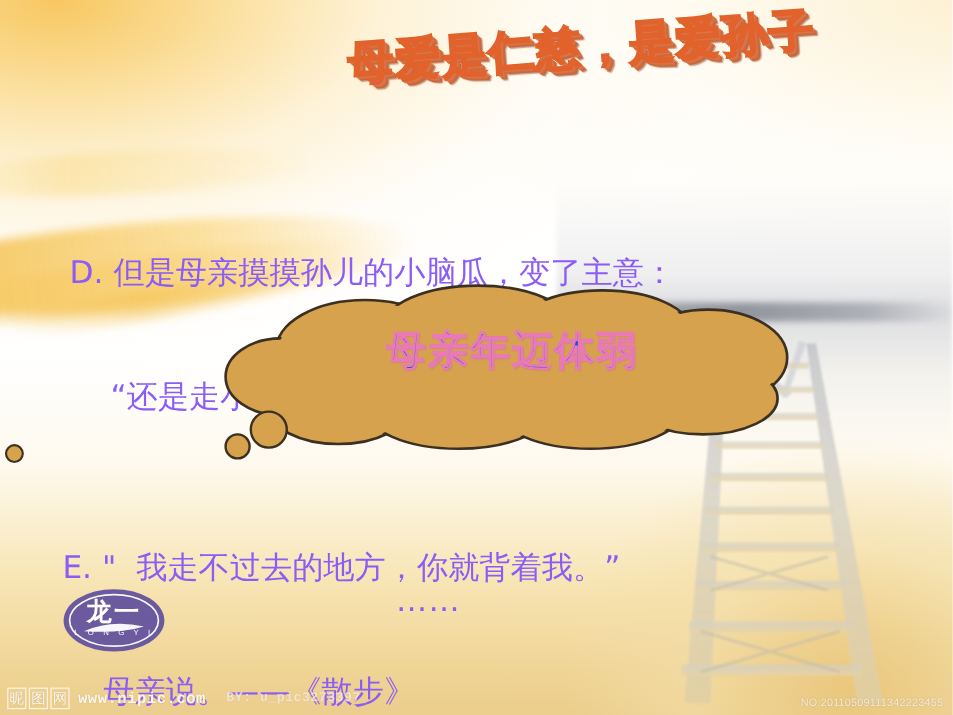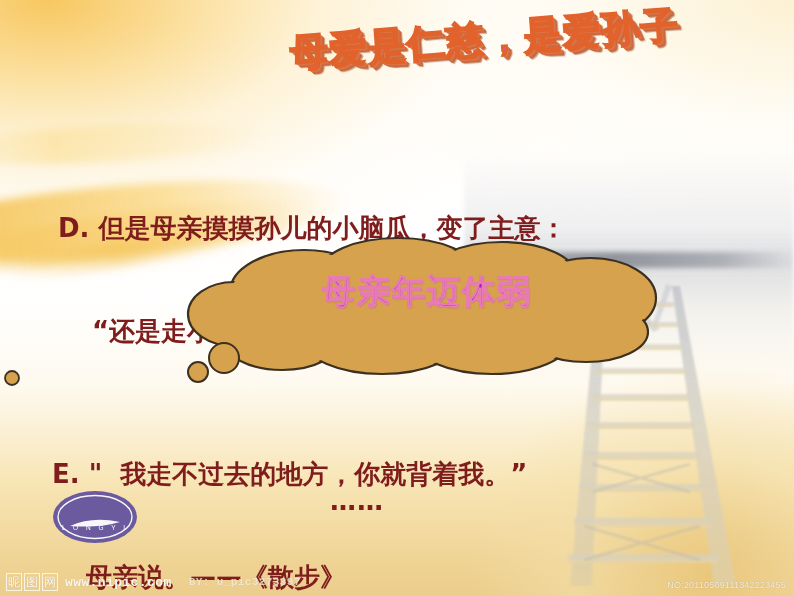--- a/index.html
+++ b/index.html
@@ -159,24 +159,23 @@
        2px 2px 0 #d8764a,
        3px 3px 0 #cf6b3f,
        4px 4px 0 #c9673c,
        5px 5px 1px rgba(150,80,45,0.55);
   }
 
   
   .body-text {
     position: absolute;
     font-family: "DejaVu Sans", "Liberation Sans", sans-serif;
-    color: #7f1d1d;
+    color: #8b5cf6;
     white-space: pre;
     line-height: 1.32;
-    font-weight: bold;
   }
   #quote-d {
     left: 58px;
     top: 142px;
     font-size: 26px;
   }
   #quote-d .line2 { padding-left: 34px; }
 
   #quote-e {
     left: 52px;
@@ -203,21 +202,21 @@
   .bubble-label {
     position: absolute;
     left: 0;
     top: 36px;
     width: 482px;
     text-align: center;
     font-family: "DejaVu Sans", "Liberation Sans", sans-serif;
     font-size: 33px;
     font-weight: bold;
     line-height: 1.22;
-    color: #a21caf;
+    color: #1d4ed8;
     letter-spacing: 2px;
     -webkit-text-stroke: 1.1px #e87ab4;
     text-shadow: 1px 1px 1px rgba(160,90,130,0.35);
     pointer-events: none;
   }
 
   
   .logo {
     position: absolute;
     left: 52px;
@@ -414,20 +413,21 @@
   </div>
 
   <div class="body-text" id="ellipsis">……</div>
 
   <div class="logo">
     <svg viewBox="0 0 86 54" width="86" height="54">
       <ellipse cx="43" cy="27" rx="42" ry="26" fill="#6b5b9e"></ellipse>
       <ellipse cx="43" cy="27" rx="37" ry="21.5" fill="none" stroke="#ffffff" stroke-width="1.4" opacity="0.95"></ellipse>
       <path d="M18 36 Q40 26 68 32 Q48 38 18 36 Z" fill="#ffffff" opacity="0.95"></path>
     </svg>
+    <div class="logo-zh">龙一</div>
     <div class="logo-en">L O N G Y I</div>
   </div>
 
   <div class="wm-bar">
     <div class="wm-left">
       <div class="wm-zh">
         <span>昵</span>
         <span>图</span>
         <span>网</span>
       </div>

